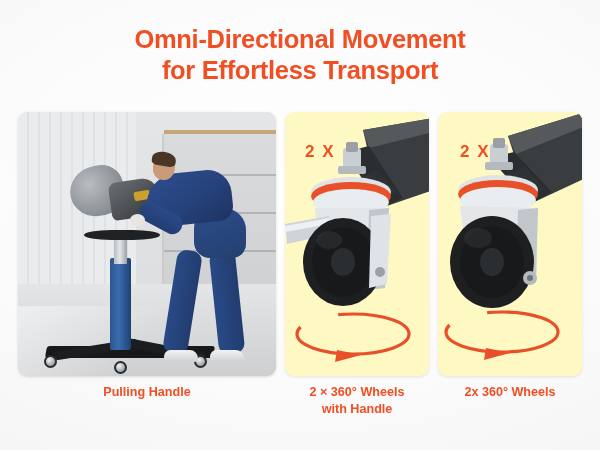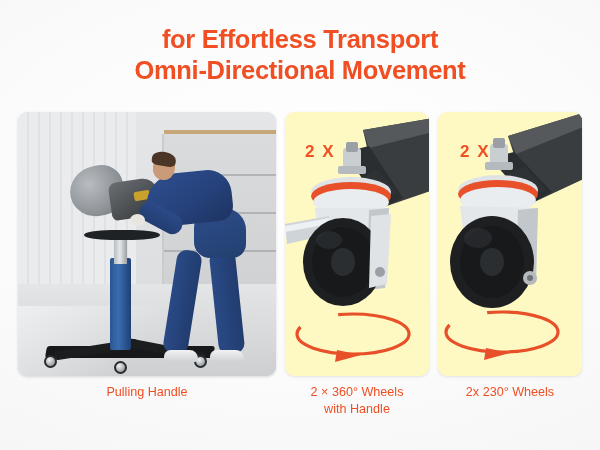--- a/index.html
+++ b/index.html
@@ -278,34 +278,34 @@
     position: absolute;
     top: 384px;
     left: 18px;
     width: 564px;
     height: 56px;
     display: flex;
     gap: 9px;
   }
   .caption {
     font-size: 12.6px;
-    font-weight: normal;
+    font-weight: bold;
     color: #F04E23;
     text-align: center;
     line-height: 1.32;
   }
   .caption-photo { width: 258px; }
   .caption-card { flex: 1; }
 </style>
 </head>
 <body>
 
 <div class="title-block">
+  <span class="title-line">Omni-Directional Movement</span>
   <span class="title-line">for Effortless Transport</span>
-  <span class="title-line">Omni-Directional Movement</span>
 </div>
 
 <div class="panels">
 
   <div class="panel panel-photo">
     <div class="scene">
       <div class="wall-left"></div>
       <div class="wall-back"></div>
       <div class="door-head"></div>
       <div class="door-frame">
@@ -424,15 +424,15 @@
 
 <div class="captions">
   <div class="caption caption-photo">
     <div>Pulling Handle</div>
   </div>
   <div class="caption caption-card">
     <div>2 × 360° Wheels</div>
     <div>with Handle</div>
   </div>
   <div class="caption caption-card">
-    <div>2x 230° Wheels</div>
+    <div>2x 360° Wheels</div>
   </div>
 </div>
 
 </body></html>

